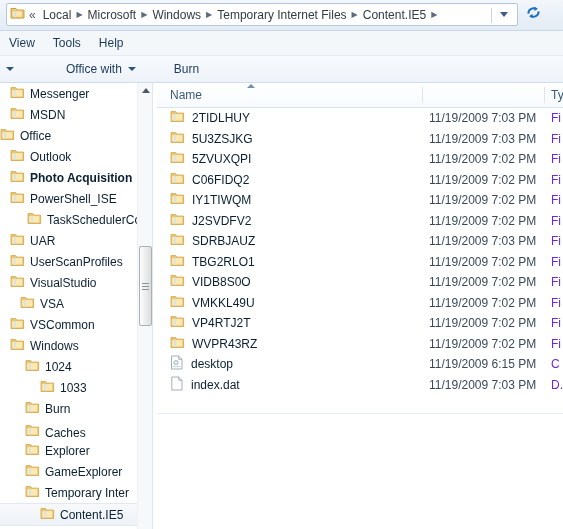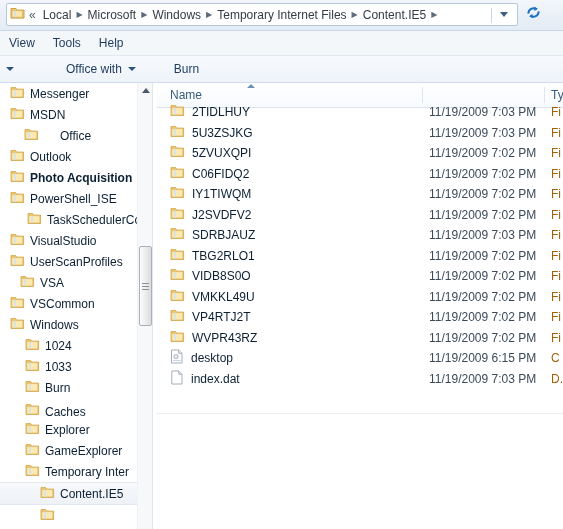--- a/index.html
+++ b/index.html
@@ -213,42 +213,42 @@
     width: 1px; background: #dde5ee;
   }
   #sort-arrow {
     position: absolute; left: 90px; top: 1px;
     width: 0; height: 0;
     border-left: 4px solid transparent;
     border-right: 4px solid transparent;
     border-bottom: 4px solid #6f90b3;
   }
   #filelist {
-    position: absolute; left: 0; top: 19px;
+    position: absolute; left: 0; top: 25px;
     width: 406px;
   }
   .file-row {
     height: 20.5px;
     display: flex; align-items: center;
     font-size: 12px; color: #0b2033;
     white-space: nowrap;
     position: relative;
   }
   .f-name {
     position: absolute; left: 13px;
     display: flex; align-items: center;
   }
   .f-name-text { margin-left: 7px; }
   .f-date {
     position: absolute; left: 272px;
     color: #3a4a5a;
   }
   .f-type {
     position: absolute; left: 394px;
-    color: #a16207;
+    color: #6d28d9;
   }
   #filelist-bottomline {
     position: absolute; left: 0; top: 330px;
     width: 406px; height: 1px; background: #e8edf3;
   }
 </style>
 </head>
 <body>
 
 <div id="app">
@@ -330,21 +330,21 @@
             <span class="nav-label">Messenger</span>
           </div>
           <div class="nav-row" style="padding-left: 10px;">
             <span class="fi"><svg width="15" height="13" viewBox="0 0 15 13">
                 <path d="M1 1.6h4.6l1.1 1.5H13.6v8.4H1z" fill="#efc96f" stroke="#cfa240" stroke-width=".8"></path>
                 <path d="M1.7 3.6h11.2v7.4H1.7z" fill="#fbe9b4" stroke="#dcb463" stroke-width=".7"></path>
                 <rect x="4.3" y="3.6" width="1.4" height="7.4" fill="#cfe0f0"></rect>
               </svg></span>
             <span class="nav-label">MSDN</span>
           </div>
-          <div class="nav-row" style="padding-left: 24px; gap: 16px;">
+          <div class="nav-row" style="padding-left: 0;">
             <span class="fi"><svg width="15" height="13" viewBox="0 0 15 13">
                 <path d="M1 1.6h4.6l1.1 1.5H13.6v8.4H1z" fill="#efc96f" stroke="#cfa240" stroke-width=".8"></path>
                 <path d="M1.7 3.6h11.2v7.4H1.7z" fill="#fbe9b4" stroke="#dcb463" stroke-width=".7"></path>
                 <rect x="4.3" y="3.6" width="1.4" height="7.4" fill="#cfe0f0"></rect>
               </svg></span>
             <span class="nav-label">Office</span>
           </div>
           <div class="nav-row" style="padding-left: 10px;">
             <span class="fi"><svg width="15" height="13" viewBox="0 0 15 13">
                 <path d="M1 1.6h4.6l1.1 1.5H13.6v8.4H1z" fill="#efc96f" stroke="#cfa240" stroke-width=".8"></path>
@@ -376,30 +376,38 @@
                 <rect x="4.3" y="3.6" width="1.4" height="7.4" fill="#cfe0f0"></rect>
               </svg></span>
             <span class="nav-label">TaskSchedulerCon</span>
           </div>
           <div class="nav-row" style="padding-left: 10px;">
             <span class="fi"><svg width="15" height="13" viewBox="0 0 15 13">
                 <path d="M1 1.6h4.6l1.1 1.5H13.6v8.4H1z" fill="#efc96f" stroke="#cfa240" stroke-width=".8"></path>
                 <path d="M1.7 3.6h11.2v7.4H1.7z" fill="#fbe9b4" stroke="#dcb463" stroke-width=".7"></path>
                 <rect x="4.3" y="3.6" width="1.4" height="7.4" fill="#cfe0f0"></rect>
               </svg></span>
+            <span class="nav-label">UAR</span>
+          </div>
+          <div class="nav-row" style="padding-left: 10px;">
+            <span class="fi"><svg width="15" height="13" viewBox="0 0 15 13">
+                <path d="M1 1.6h4.6l1.1 1.5H13.6v8.4H1z" fill="#efc96f" stroke="#cfa240" stroke-width=".8"></path>
+                <path d="M1.7 3.6h11.2v7.4H1.7z" fill="#fbe9b4" stroke="#dcb463" stroke-width=".7"></path>
+                <rect x="4.3" y="3.6" width="1.4" height="7.4" fill="#cfe0f0"></rect>
+              </svg></span>
+            <span class="nav-label">UserScanProfiles</span>
+          </div>
+          <div class="nav-row" style="padding-left: 10px;">
+            <span class="fi"><svg width="15" height="13" viewBox="0 0 15 13">
+                <path d="M1 1.6h4.6l1.1 1.5H13.6v8.4H1z" fill="#efc96f" stroke="#cfa240" stroke-width=".8"></path>
+                <path d="M1.7 3.6h11.2v7.4H1.7z" fill="#fbe9b4" stroke="#dcb463" stroke-width=".7"></path>
+                <rect x="4.3" y="3.6" width="1.4" height="7.4" fill="#cfe0f0"></rect>
+              </svg></span>
             <span class="nav-label">VisualStudio</span>
           </div>
-          <div class="nav-row" style="padding-left: 10px;">
-            <span class="fi"><svg width="15" height="13" viewBox="0 0 15 13">
-                <path d="M1 1.6h4.6l1.1 1.5H13.6v8.4H1z" fill="#efc96f" stroke="#cfa240" stroke-width=".8"></path>
-                <path d="M1.7 3.6h11.2v7.4H1.7z" fill="#fbe9b4" stroke="#dcb463" stroke-width=".7"></path>
-                <rect x="4.3" y="3.6" width="1.4" height="7.4" fill="#cfe0f0"></rect>
-              </svg></span>
-            <span class="nav-label">UserScanProfiles</span>
-          </div>
           <div class="nav-row" style="padding-left: 20px;">
             <span class="fi"><svg width="15" height="13" viewBox="0 0 15 13">
                 <path d="M1 1.6h4.6l1.1 1.5H13.6v8.4H1z" fill="#efc96f" stroke="#cfa240" stroke-width=".8"></path>
                 <path d="M1.7 3.6h11.2v7.4H1.7z" fill="#fbe9b4" stroke="#dcb463" stroke-width=".7"></path>
                 <rect x="4.3" y="3.6" width="1.4" height="7.4" fill="#cfe0f0"></rect>
               </svg></span>
             <span class="nav-label">VSA</span>
           </div>
           <div class="nav-row" style="padding-left: 10px;">
             <span class="fi"><svg width="15" height="13" viewBox="0 0 15 13">
@@ -418,21 +426,21 @@
             <span class="nav-label">Windows</span>
           </div>
           <div class="nav-row" style="padding-left: 25px;">
             <span class="fi"><svg width="15" height="13" viewBox="0 0 15 13">
                 <path d="M1 1.6h4.6l1.1 1.5H13.6v8.4H1z" fill="#efc96f" stroke="#cfa240" stroke-width=".8"></path>
                 <path d="M1.7 3.6h11.2v7.4H1.7z" fill="#fbe9b4" stroke="#dcb463" stroke-width=".7"></path>
                 <rect x="4.3" y="3.6" width="1.4" height="7.4" fill="#cfe0f0"></rect>
               </svg></span>
             <span class="nav-label">1024</span>
           </div>
-          <div class="nav-row" style="padding-left: 25px;">
+          <div class="nav-row" style="padding-left: 40px;">
             <span class="fi"><svg width="15" height="13" viewBox="0 0 15 13">
                 <path d="M1 1.6h4.6l1.1 1.5H13.6v8.4H1z" fill="#efc96f" stroke="#cfa240" stroke-width=".8"></path>
                 <path d="M1.7 3.6h11.2v7.4H1.7z" fill="#fbe9b4" stroke="#dcb463" stroke-width=".7"></path>
                 <rect x="4.3" y="3.6" width="1.4" height="7.4" fill="#cfe0f0"></rect>
               </svg></span>
             <span class="nav-label">1033</span>
           </div>
           <div class="nav-row" style="padding-left: 25px;">
             <span class="fi"><svg width="15" height="13" viewBox="0 0 15 13">
                 <path d="M1 1.6h4.6l1.1 1.5H13.6v8.4H1z" fill="#efc96f" stroke="#cfa240" stroke-width=".8"></path>

